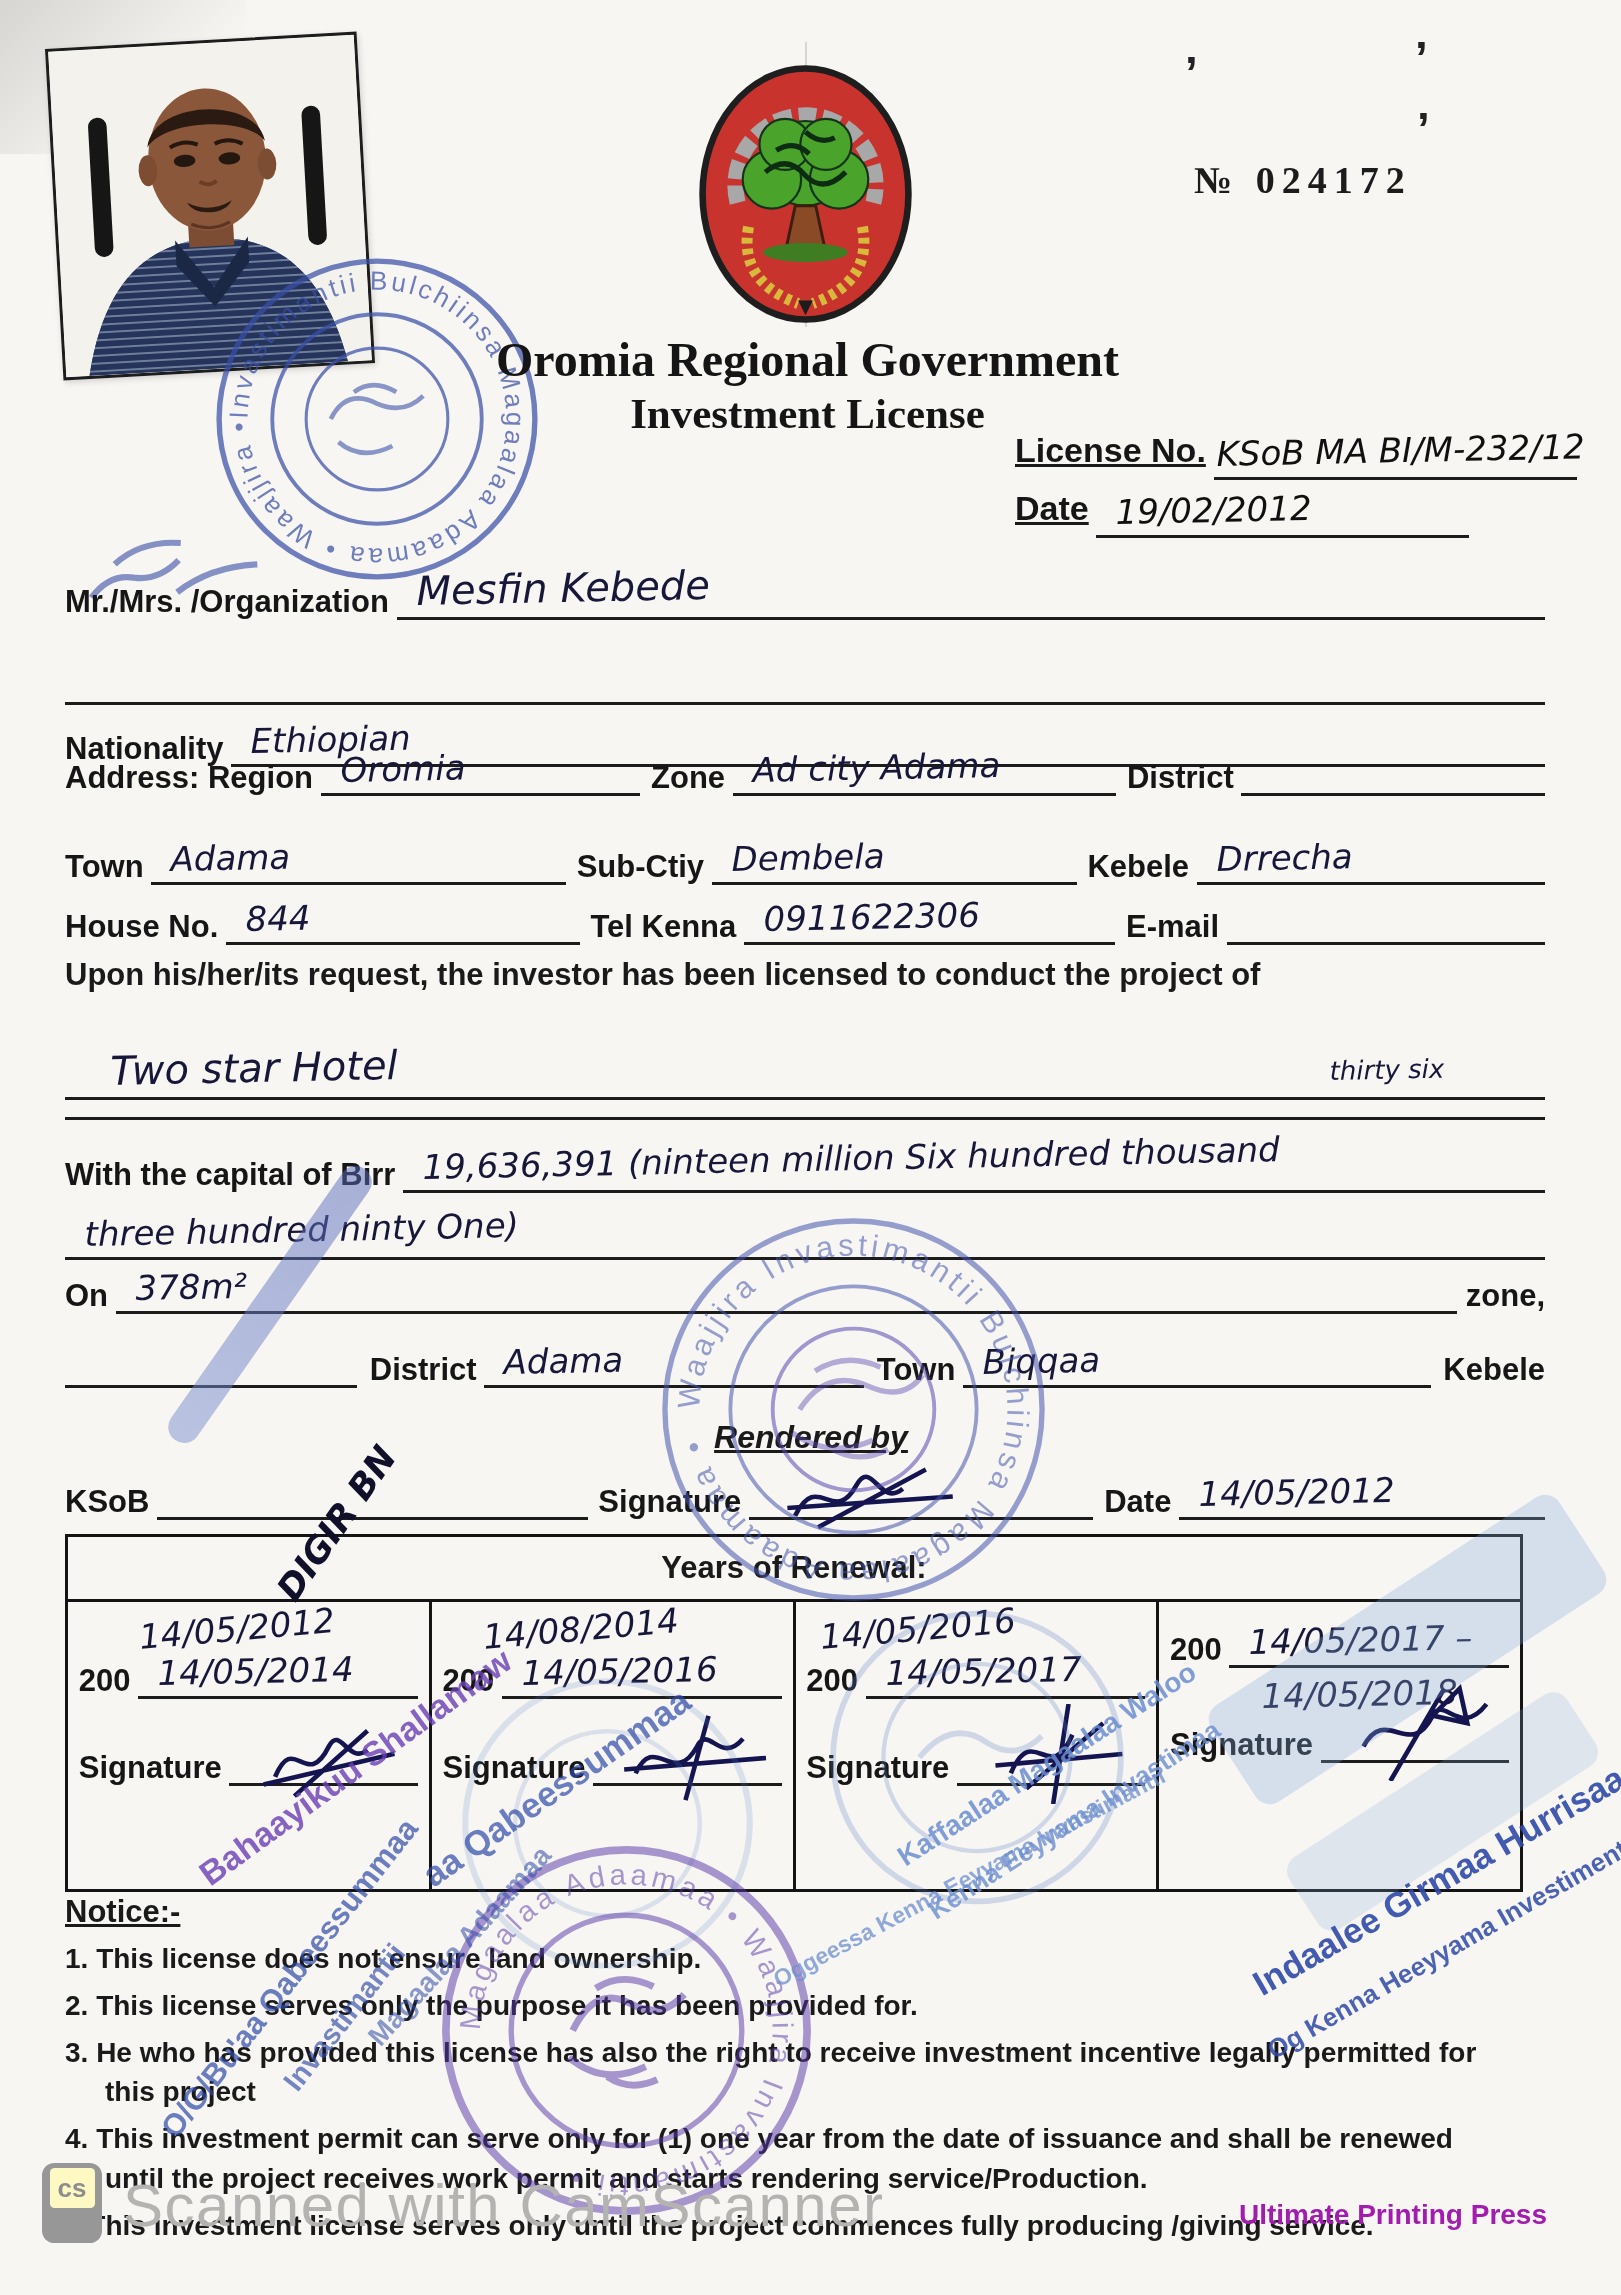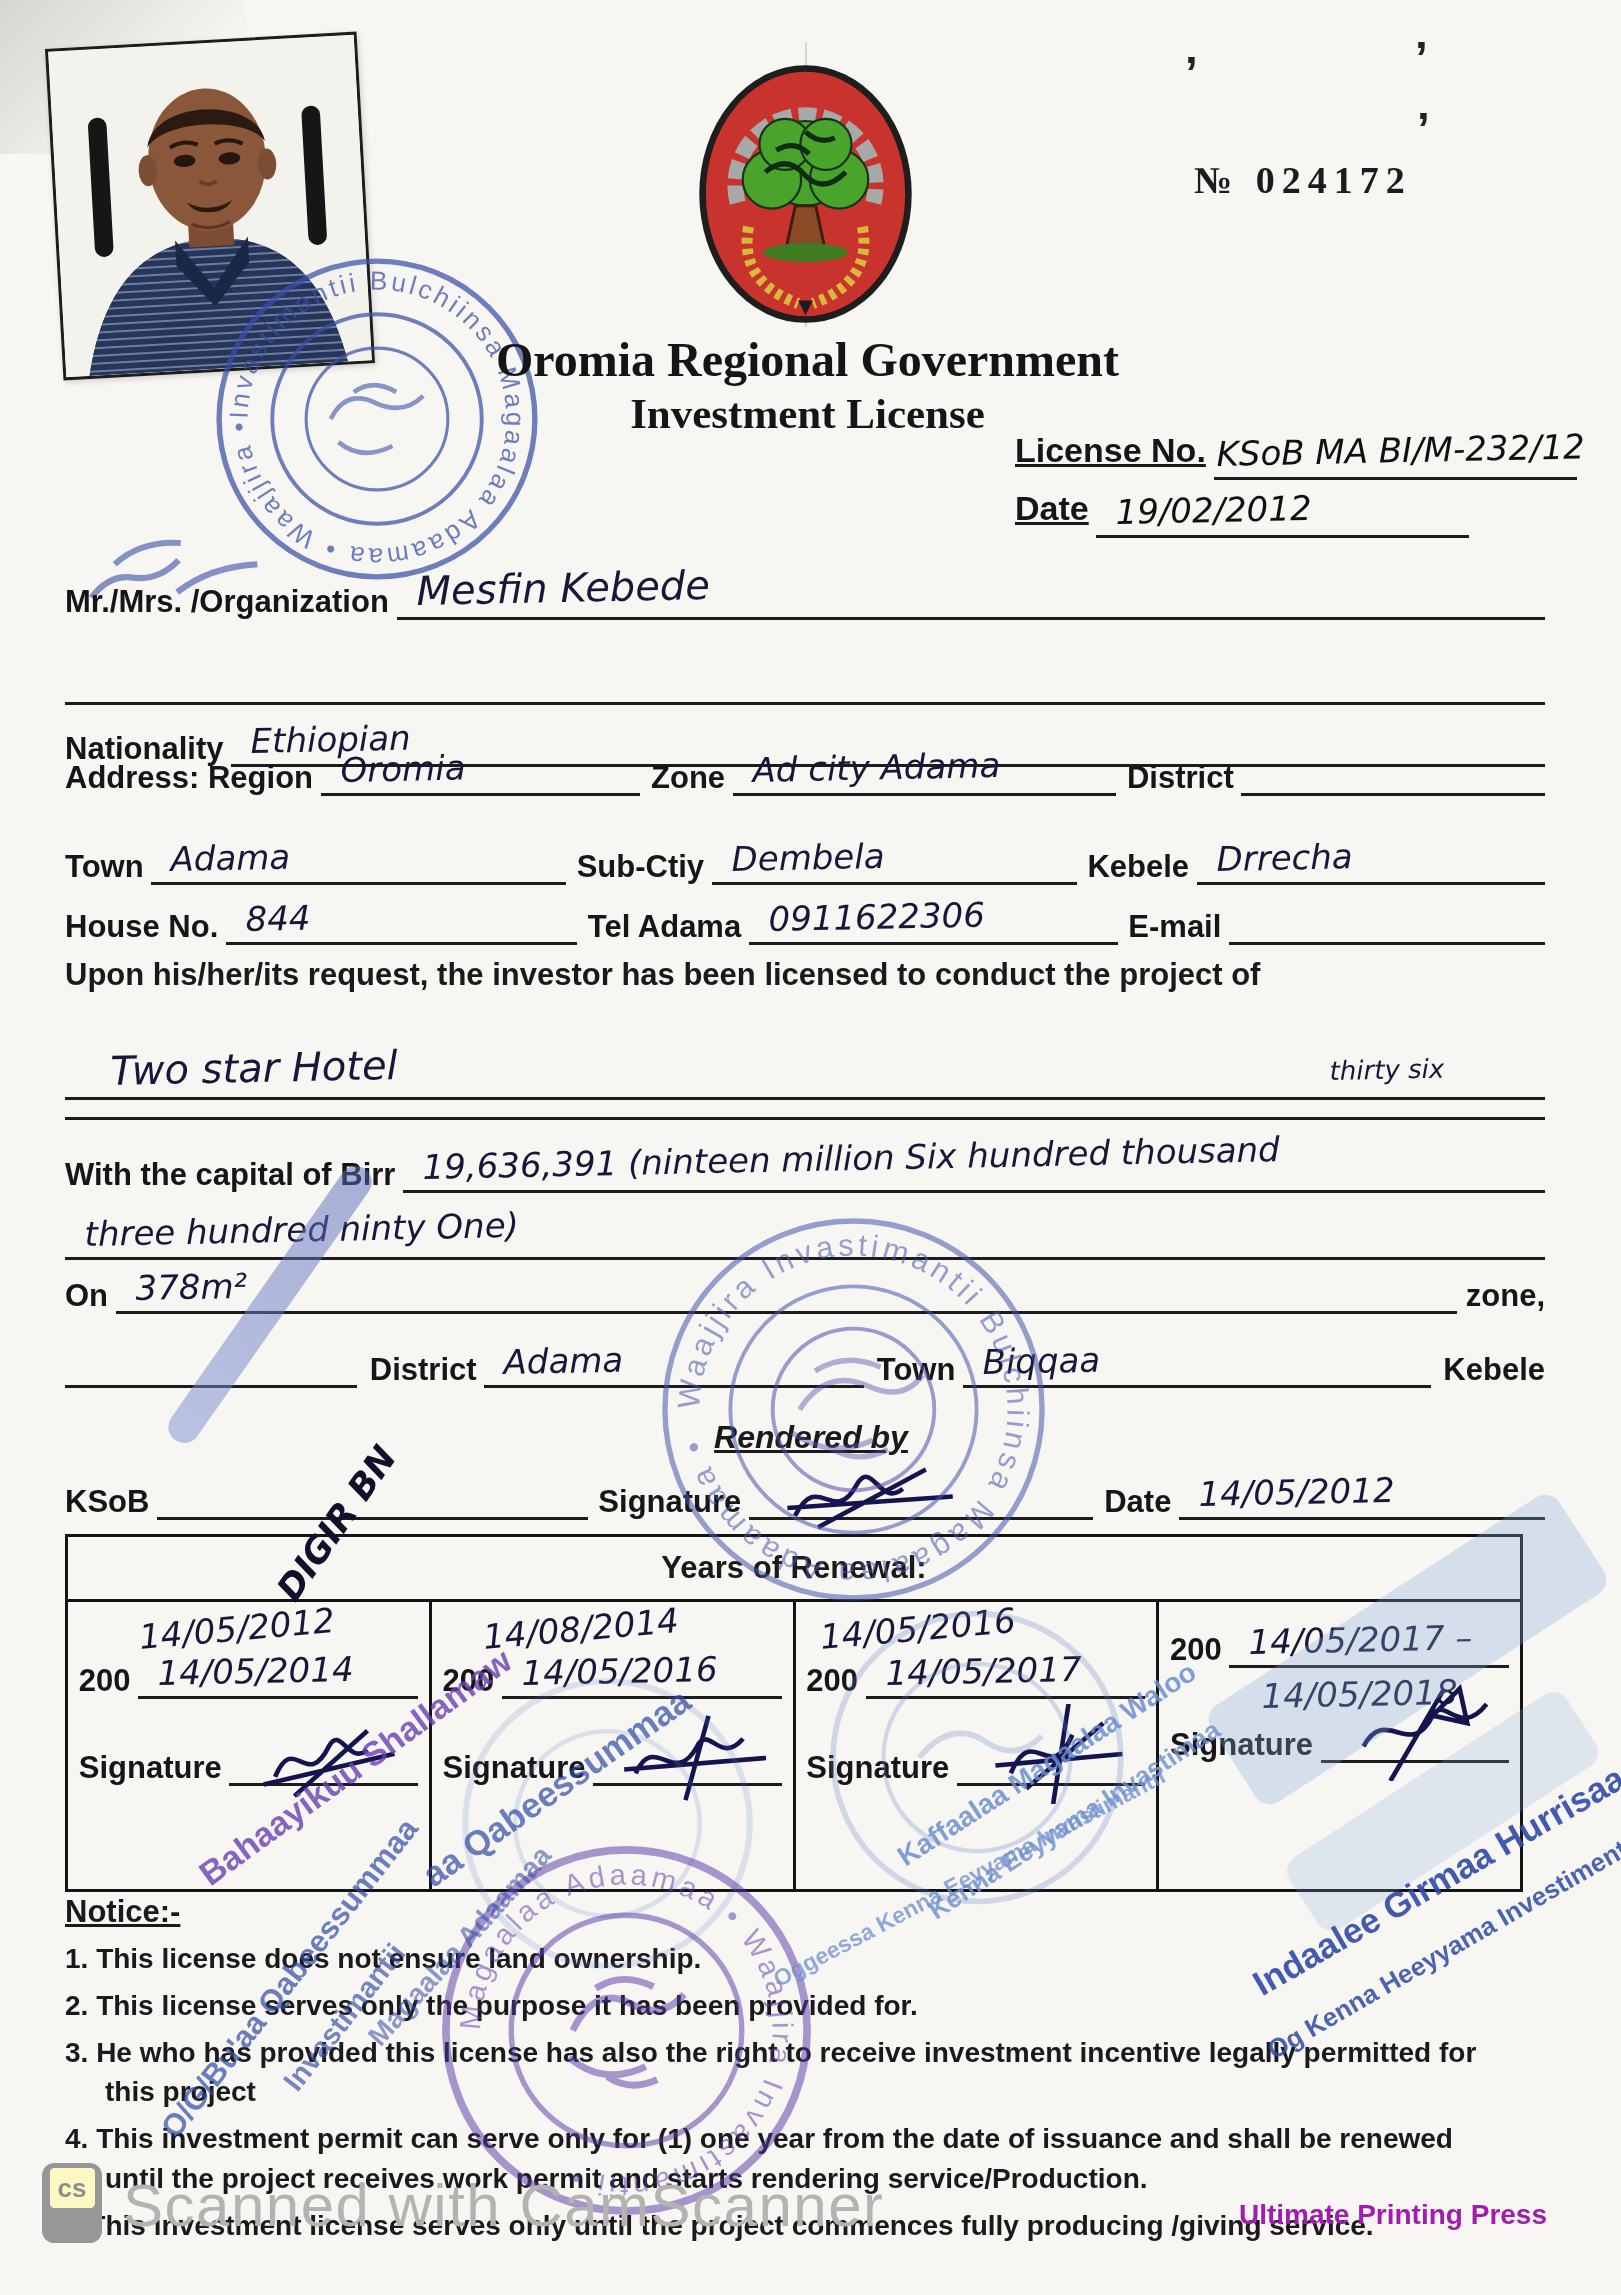--- a/index.html
+++ b/index.html
@@ -220,21 +220,21 @@
     <span class="fill" style="flex:1.05">
       <span class="hw">Drrecha</span>
     </span>
   </div>
 
   <div class="row" style="top:900px">
     <span class="lbl">House No.</span>
     <span class="fill" style="flex:1">
       <span class="hw">844</span>
     </span>
-    <span class="lbl" style="padding-left:10.8px">Tel Adama</span>
+    <span class="lbl" style="padding-left:10.8px">Tel Kenna</span>
     <span class="fill" style="flex:1.05">
       <span class="hw">0911622306</span>
     </span>
     <span class="lbl" style="padding-left:10.8px">E-mail</span>
     <span class="fill" style="flex:.9">
       <span class="hw"></span>
     </span>
   </div>
 
   <div class="para" style="top:957px">Upon his/her/its request, the investor has been licensed to conduct the project of</div>

